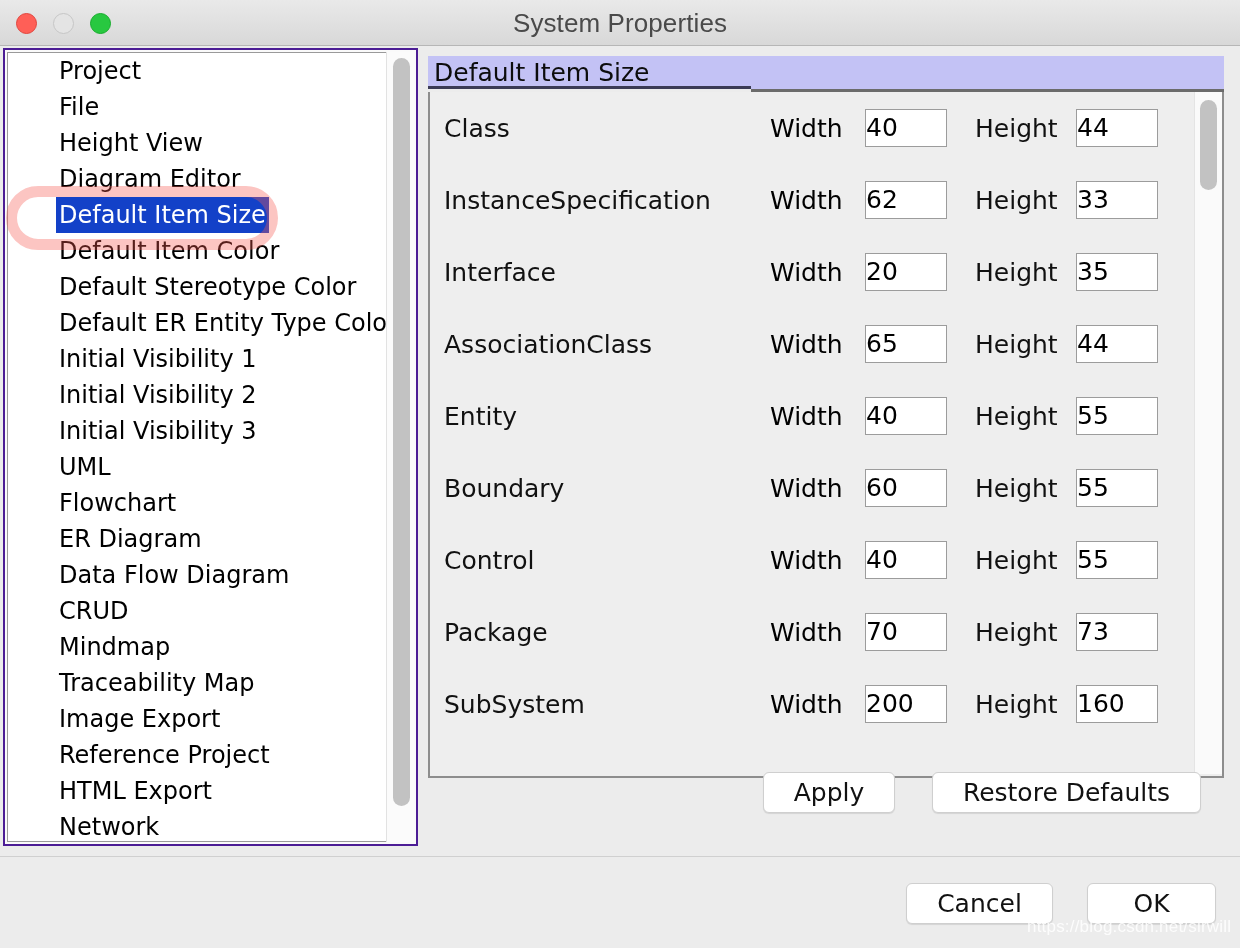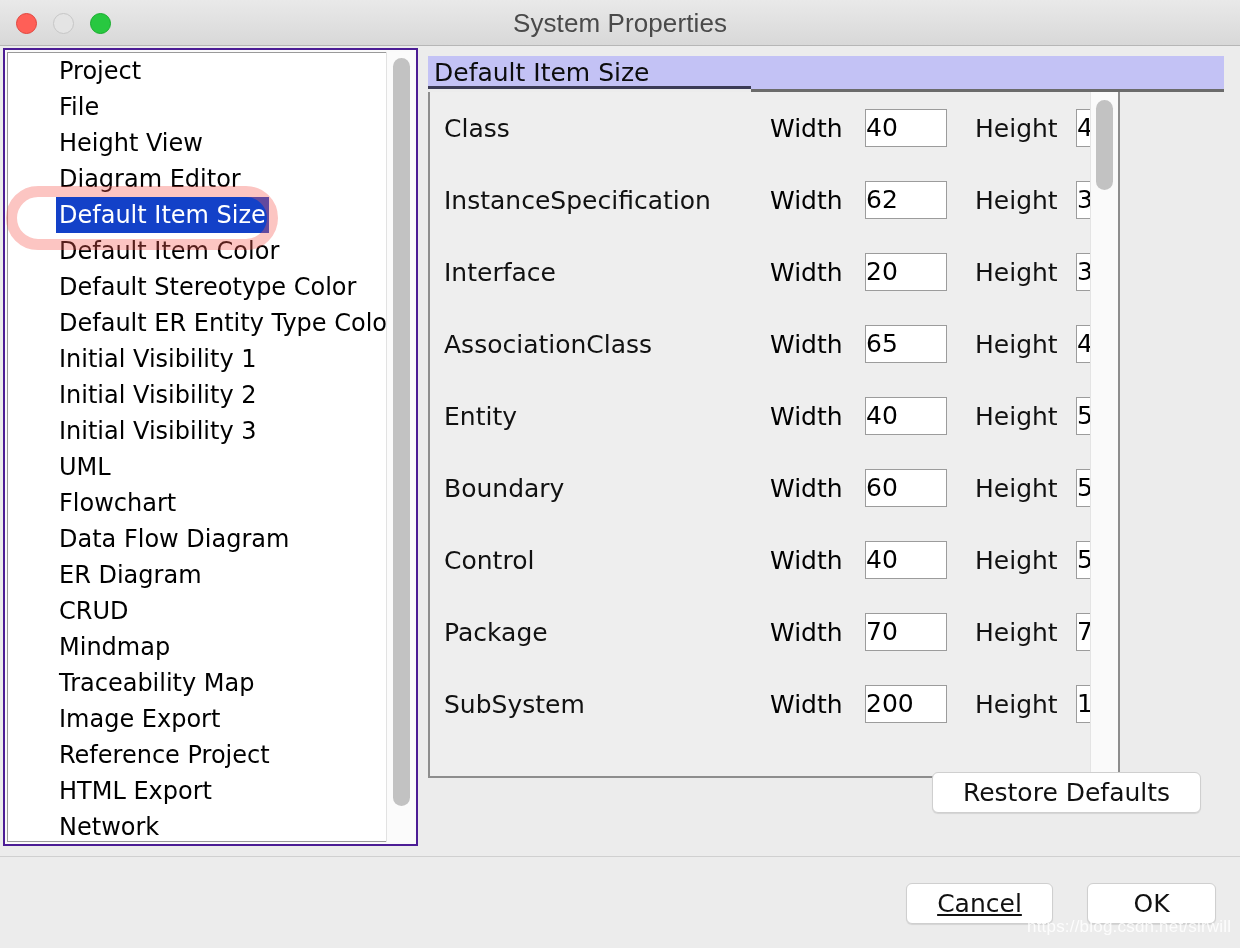--- a/index.html
+++ b/index.html
@@ -158,21 +158,21 @@
     height: 33px; line-height: 33px;
     font-size: 25px;
     color: #0c0c0c;
     font-family: "DejaVu Sans", sans-serif;
     white-space: nowrap;
   }
 
   #panel-body {
     position: absolute;
     left: 0; top: 36px;
-    width: 692px; height: 686px;
+    width: 796px; height: 686px;
     box-sizing: border-box;
     border: 2px solid #8d8d8d;
     border-top: none;
     background: #eeeeee;
     overflow: hidden;
   }
   #rows {
     position: absolute;
     left: 0; top: 0;
     width: 760px;
@@ -261,21 +261,21 @@
     width: 132px; height: 41px;
   }
   #btn-restore {
     position: absolute;
     left: 932px; top: 772px;
     width: 269px; height: 41px;
   }
   #btn-cancel {
     position: absolute;
     left: 906px; top: 883px;
-    width: 147px; height: 41px; text-decoration: underline;
+    width: 147px; height: 41px;
   }
   #btn-ok {
     position: absolute;
     left: 1087px; top: 883px;
     width: 129px; height: 41px;
   }
 
   
   #bottom-sep {
     position: absolute;
@@ -335,22 +335,22 @@
           <div class="list-item"><span class="item-text">Diagram Editor</span></div>
           <div class="list-item selected"><span class="item-text">Default Item Size</span></div>
           <div class="list-item"><span class="item-text">Default Item Color</span></div>
           <div class="list-item"><span class="item-text">Default Stereotype Color</span></div>
           <div class="list-item"><span class="item-text">Default ER Entity Type Color</span></div>
           <div class="list-item"><span class="item-text">Initial Visibility 1</span></div>
           <div class="list-item"><span class="item-text">Initial Visibility 2</span></div>
           <div class="list-item"><span class="item-text">Initial Visibility 3</span></div>
           <div class="list-item"><span class="item-text">UML</span></div>
           <div class="list-item"><span class="item-text">Flowchart</span></div>
+          <div class="list-item"><span class="item-text">ER Diagram</span></div>
           <div class="list-item"><span class="item-text">Data Flow Diagram</span></div>
-          <div class="list-item"><span class="item-text">ER Diagram</span></div>
           <div class="list-item"><span class="item-text">CRUD</span></div>
           <div class="list-item"><span class="item-text">Mindmap</span></div>
           <div class="list-item"><span class="item-text">Traceability Map</span></div>
           <div class="list-item"><span class="item-text">Image Export</span></div>
           <div class="list-item"><span class="item-text">Reference Project</span></div>
           <div class="list-item"><span class="item-text">HTML Export</span></div>
           <div class="list-item"><span class="item-text">Network</span></div>
         </div>
     </div>
     <div id="list-scroll-track">
@@ -432,20 +432,23 @@
             <div class="hlabel">Height</div>
             <div class="numbox h">160</div>
           </div>
         </div>
       <div id="panel-scroll-track">
         <div id="panel-scroll-thumb"></div>
       </div>
     </div>
   </div>
 
+  <div class="btn" id="btn-apply">
+    <span>Apply</span>
+  </div>
   <div class="btn" id="btn-restore">
     <span>Restore Defaults</span>
   </div>
 
   <div id="bottom-sep"></div>
   <div id="bottom-bar">
     
   </div>
 
   <div class="btn" id="btn-cancel">

